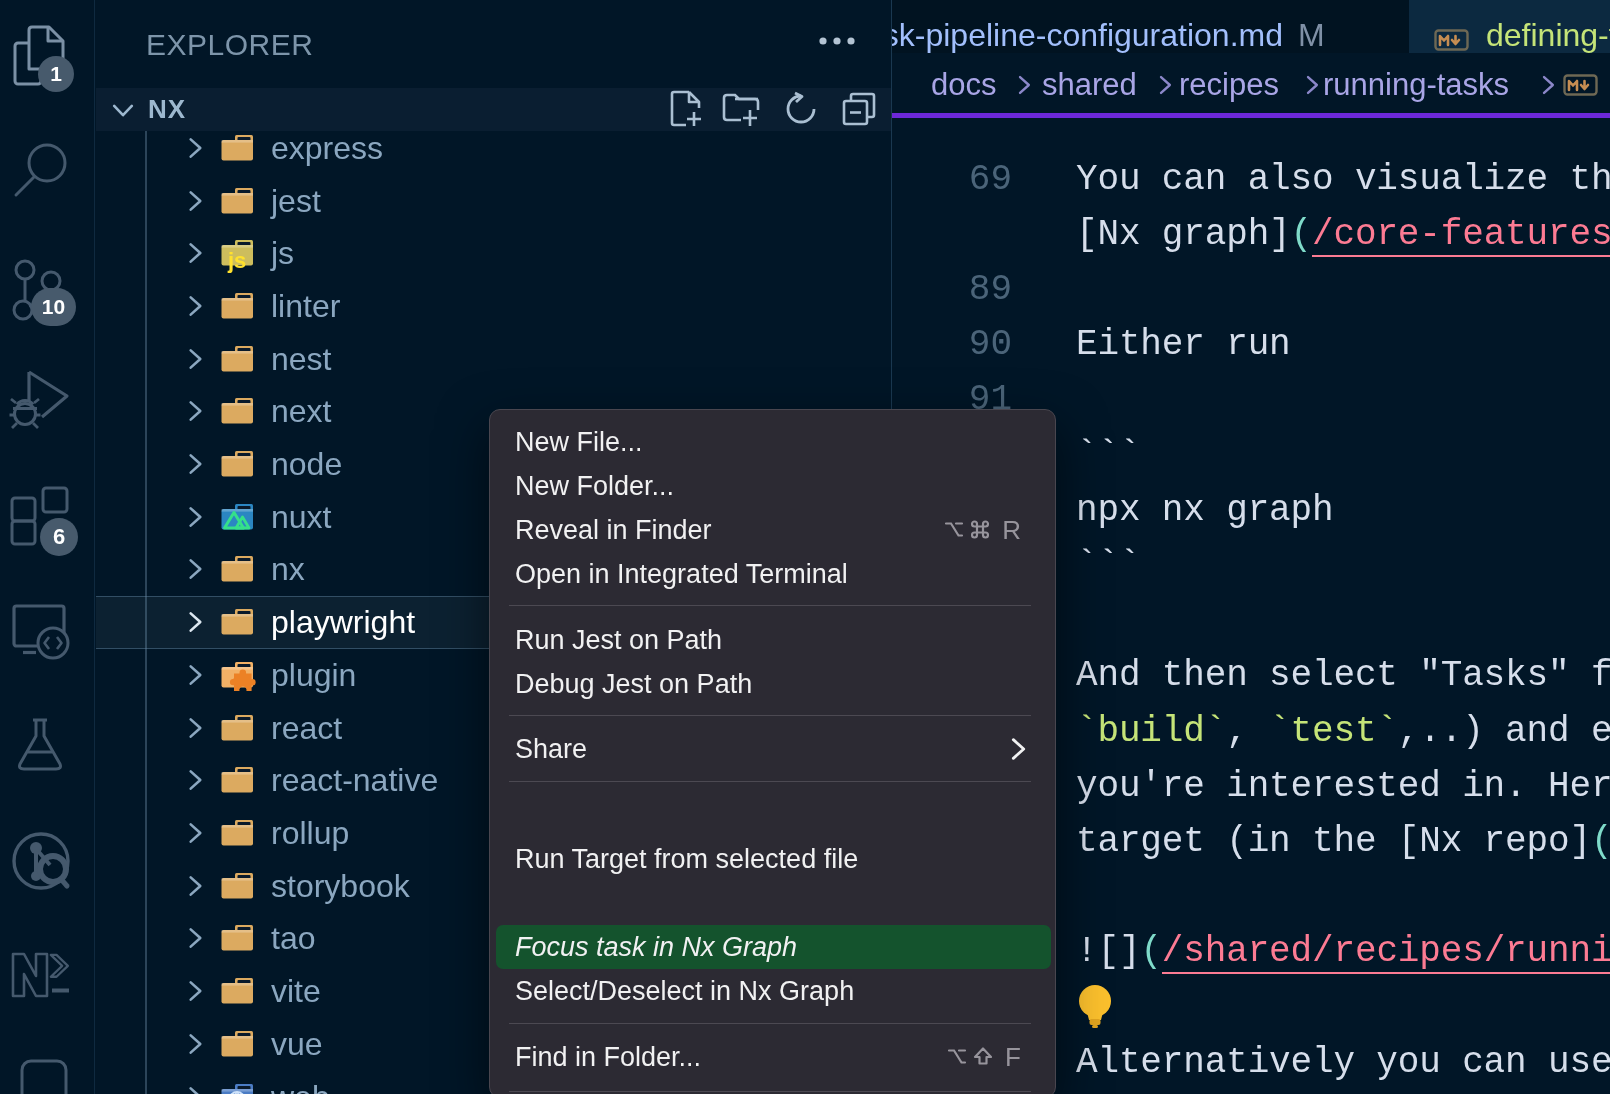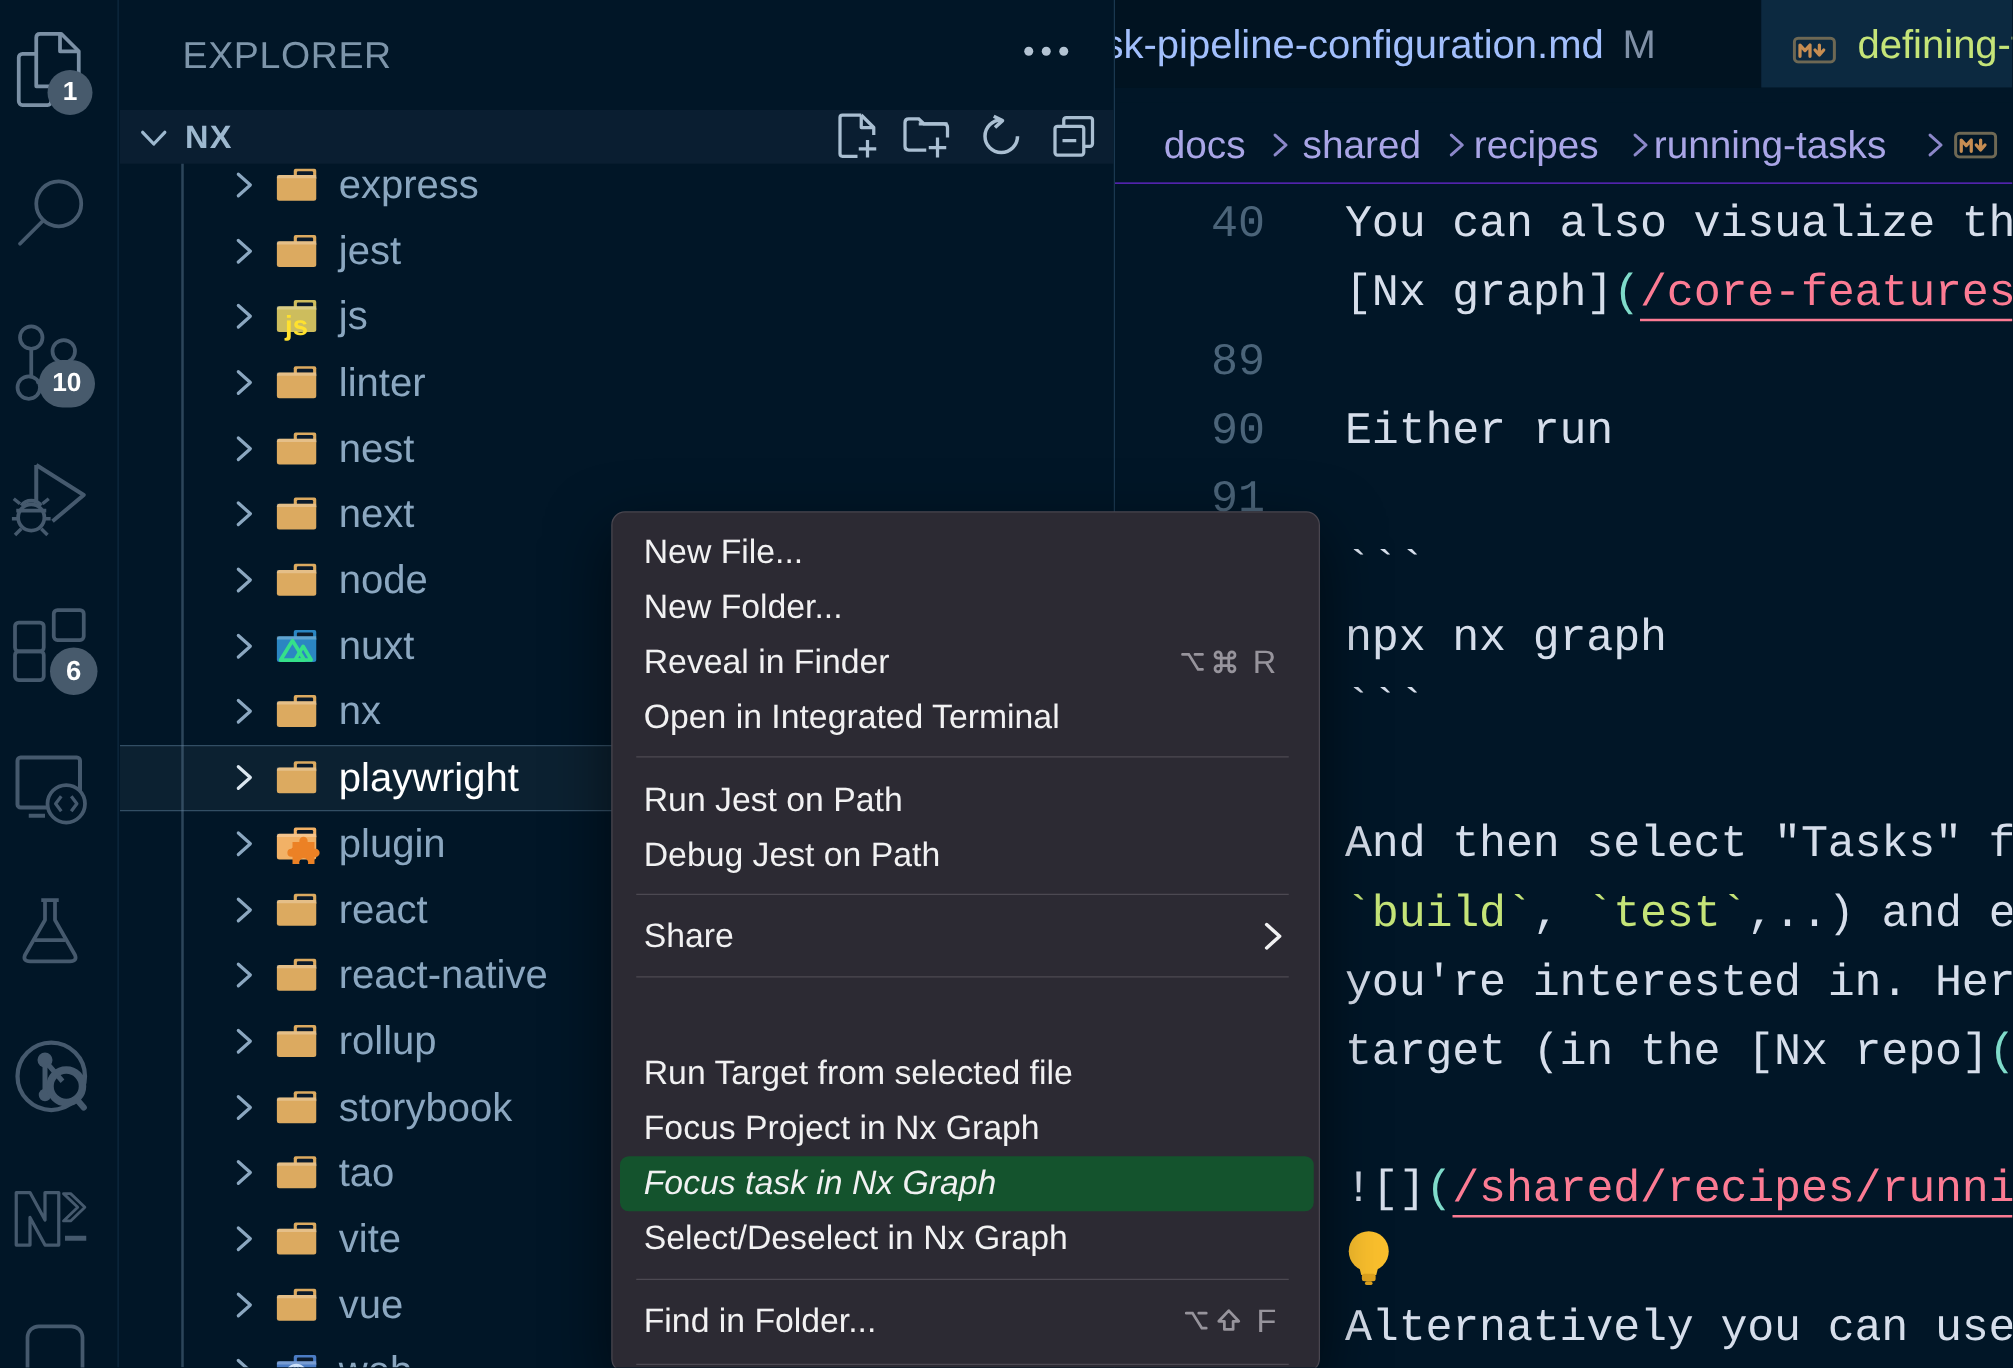--- a/index.html
+++ b/index.html
@@ -22,21 +22,21 @@
   .ficon { position:absolute; left:125px; top:50%; transform:translateY(-50%); line-height:0; }
   #guide2 { left:49px; top:131px; width:2px; height:963px; background:rgba(104,136,163,0.42); }
   #editor { left:891px; top:0; width:719px; height:1094px; background:#011627; border-left:1px solid #1a3850; overflow:hidden; }
   #tabbar { left:0; top:0; width:719px; height:70px; background:#011321; }
   #tab1 { left:0; top:0; width:517px; height:70px; background:#011321; overflow:hidden; }
   #tab1 .name { position:absolute; left:-27px; top:17px; font-size:32px; color:#a2bffc; white-space:pre; }
   #tab1 .mod { position:absolute; left:406px; top:17px; font-size:32px; color:#7f90a6; }
   #tab2 { left:517px; top:0; width:202px; height:70px; background:#0c2940; }
   #tab2 .icon { position:absolute; left:25px; top:29px; line-height:0; }
   #tab2 .name { position:absolute; left:77px; top:17px; font-size:32px; color:#c5e478; white-space:pre; }
-  #breadcrumbs { left:0; top:82px; width:719px; height:65px; background:#011627; border-bottom:1px solid #6d28d9; }
+  #breadcrumbs { left:0; top:53px; width:719px; height:65px; background:#011627; border-bottom:5px solid #6d28d9; }
   .crumb { position:absolute; top:53%; transform:translateY(-50%); font-size:31px; color:#a9a5e6; white-space:pre; }
   .csep { position:absolute; top:53%; transform:translateY(-50%); line-height:0; }
   .codeline { position:absolute; left:184px; font-family:"Liberation Mono", monospace;
               font-size:36px; line-height:55px; height:55px; color:#d6deeb; white-space:pre; letter-spacing:-0.15px; }
   .lnum { position:absolute; left:66px; width:54px; text-align:right; font-family:"Liberation Mono", monospace;
           font-size:36px; line-height:55px; height:55px; color:#4b6479; }
   .tl { color:#7fdbca; }
   .pk { color:#fc7b93; border-bottom:2px solid #fc7b93; }
   .gr { color:#c5e478; }
   #menu { left:489px; top:409px; width:567px; height:689px; background:#2c2a33;
@@ -413,21 +413,21 @@
       <span class="crumb" style="left:431px;">running-tasks</span>
       <span class="csep" style="left:645px;"><svg width="22" height="22" viewBox="0 0 22 22" style="">
           <path d="M 7.04 3.08 L 15.84 11.0 L 7.04 18.919999999999998" fill="none" stroke="#8b87c9" stroke-width="2.4" stroke-linecap="round" stroke-linejoin="round"></path>
         </svg></span>
       <span class="csep" style="left:671px;"><svg width="35" height="22" viewBox="0 0 35 22" style="">
           <rect x="1.5" y="1.5" width="32" height="19" rx="3" fill="none" stroke="#6e6854" stroke-width="2.4"></rect>
 <path d="M6 16 L6 7 L10 11.5 L14 7 L14 16" fill="none" stroke="#c68d52" stroke-width="2.6" stroke-linejoin="round" stroke-linecap="round"></path>
 <path d="M21.5 7 L21.5 14 M18 11 L21.5 15 L25 11" fill="none" stroke="#c68d52" stroke-width="2.6" stroke-linecap="round" stroke-linejoin="round"></path>
         </svg></span>
     </div>
-<div class="lnum" style="top:151.5px;">40</div>
+<div class="lnum" style="top:151.5px;">69</div>
     <div class="lnum" style="top:261.9px;">89</div>
     <div class="lnum" style="top:317.1px;">90</div>
     <div class="lnum" style="top:372.3px;">91</div>
     <div class="codeline" style="top:151.5px;">You can also visualize the task g</div>
     <div class="codeline" style="top:206.7px;">[Nx graph]<span class="tl">(</span><span class="pk">/core-features/explore-gra</span></div>
     <div class="codeline" style="top:317.1px;">Either run</div>
     <div class="codeline" style="top:427.5px;">```</div>
     <div class="codeline" style="top:482.7px;">npx nx graph</div>
     <div class="codeline" style="top:537.9px;">```</div>
     <div class="codeline" style="top:648.3px;">And then select "Tasks" from th</div>
@@ -480,23 +480,20 @@
       <span class="sc" style="right:20px;">
         <svg width="26" height="26" viewBox="0 0 26 26" style="">
           <path d="M 8.32 3.6400000000000006 L 18.72 13.0 L 8.32 22.36" fill="none" stroke="#f1f1f2" stroke-width="2.8" stroke-linecap="round" stroke-linejoin="round"></path>
         </svg>
       </span>
     </div>
 <div class="msep" style="top:371px;"></div>
 <div class="mi" style="top:427px;">
       <span class="t">Run Target from selected file</span>
     </div>
-<div class="mi" style="top:471px;">
-      <span class="t">Focus Project in Nx Graph</span>
-    </div>
 <div class="mi hl" style="top:515px;">
       <span class="t">Focus task in Nx Graph</span>
     </div>
 <div class="mi" style="top:559px;">
       <span class="t">Select/Deselect in Nx Graph</span>
     </div>
 <div class="msep" style="top:613px;"></div>
 <div class="mi" style="top:625px;">
       <span class="t">Find in Folder...</span>
       <span class="sc">

